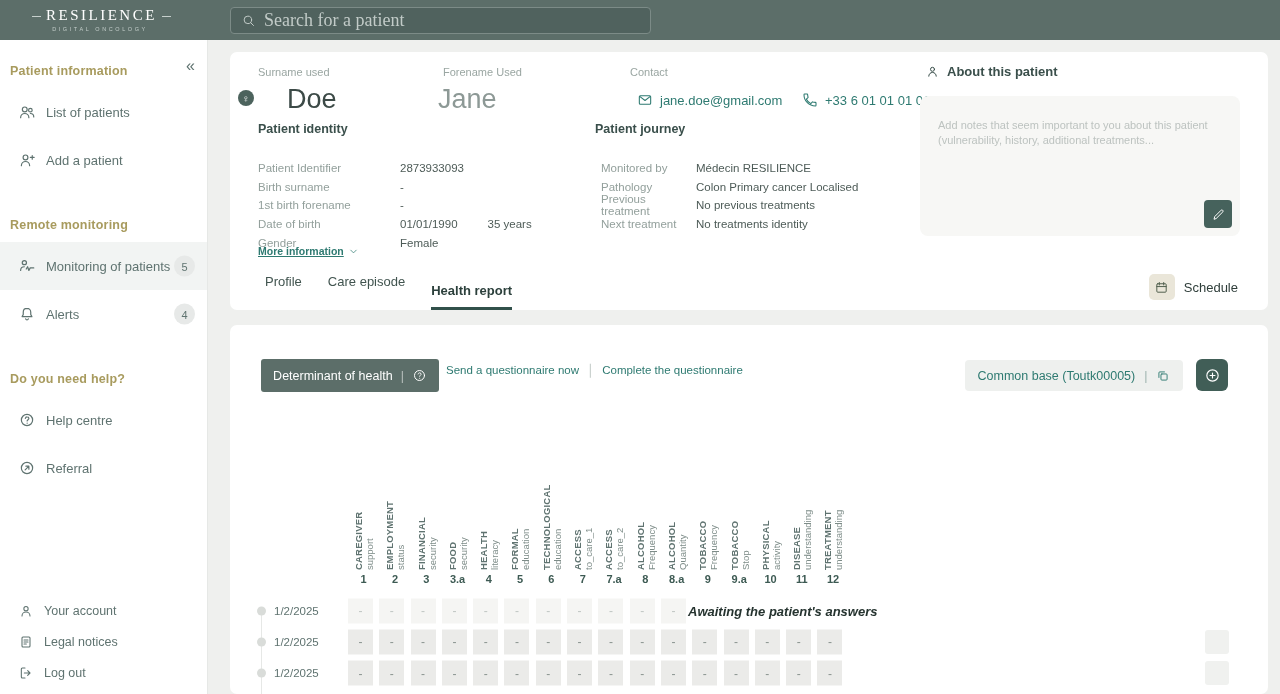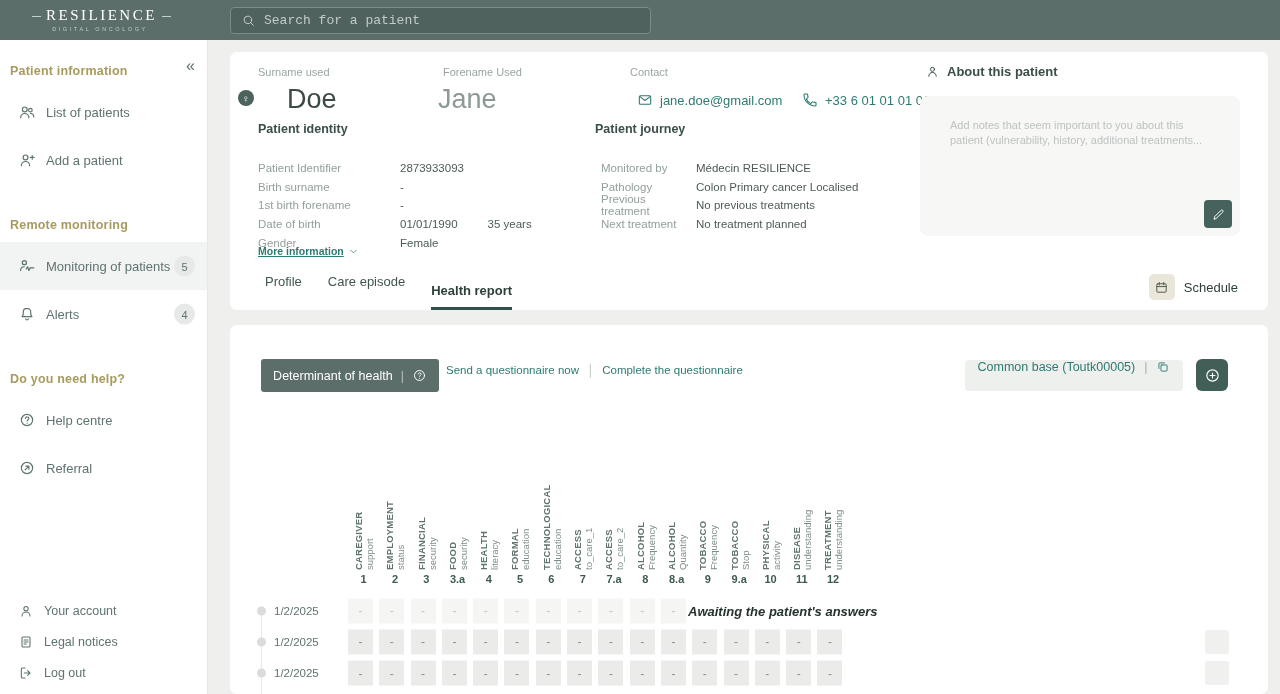--- a/index.html
+++ b/index.html
@@ -15,21 +15,21 @@
 
   
   .topbar { position:absolute; left:0; top:0; width:1280px; height:40px; background:#5c6e69; }
   .logo { position:absolute; left:46px; top:6px; width:108px; text-align:center; }
   .logo-title { font-family:"Liberation Serif", serif; color:#ffffff; font-size:15px; letter-spacing:2.5px; position:relative; display:inline-block; }
   .logo-title::before, .logo-title::after { content:""; position:absolute; top:55%; width:9px; height:1px; background:#c6cfcc; }
   .logo-title::before { left:-14px; } .logo-title::after { right:-14px; }
   .logo-sub { font-size:5.5px; color:#c3cdca; letter-spacing:2.6px; margin-top:2px; }
   .searchbar { position:absolute; left:230px; top:7px; width:421px; height:27px; background:#50625e; border:1px solid #7c8b87; border-radius:4px; display:flex; align-items:center; padding:0 10px; gap:8px; }
   .searchbar svg { width:15px; height:15px; color:#c2cbc8; }
-  .searchbar input { flex:1; background:transparent; border:none; outline:none; color:#86efac; font-size:13px; font-family:Liberation Mono, monospace; }
+  .searchbar input { flex:1; background:transparent; border:none; outline:none; color:#86efac; font-size:18px; font-family:Liberation Serif, serif; }
   .searchbar input::placeholder { color:#c2cbc8; }
 
   
   .sidebar { position:absolute; left:0; top:40px; width:208px; height:654px; background:#ffffff; border-right:1px solid #e6e8e6; padding-top:24px; }
   .collapse { position:absolute; top:18px; right:12px; font-size:16px; color:#5f7370; cursor:pointer; line-height:1; }
   .sec { margin-bottom:34px; }
   .sec-h { font-size:12.5px; font-weight:700; color:#a89b5e; margin:0 0 6px 10px; height:18px; letter-spacing:.2px; }
   .sitem { position:relative; display:flex; align-items:center; gap:10px; height:48px; padding:0 36px 0 18px; color:#5f7370; cursor:pointer; }
   .sitem.active { background:#f2f4f3; }
   .sitem .lbl { font-size:13px; }
@@ -48,21 +48,21 @@
   .flabel { position:absolute; font-size:11px; color:#9aa6a2; }
   .gender-dot { position:absolute; left:8px; top:38px; width:16px; height:16px; border-radius:50%; background:#4c635d; color:#fff; font-size:10px; display:flex; align-items:center; justify-content:center; }
   .surname { position:absolute; left:30px; top:32px; font-size:27px; line-height:30px; color:#3c4a47; font-weight:500;margin-left:27px; }
   .forename { position:absolute; left:208px; top:32px; font-size:27px; line-height:30px; color:#8d9996; font-weight:300; }
   .contact-item { position:absolute; top:40px; display:flex; align-items:center; gap:7px; color:#2e7a71; font-size:13px; cursor:pointer; }
   .contact-item svg { width:16px; height:16px; }
   .about-title { position:absolute; left:695px; top:12px; display:flex; align-items:center; gap:7px; font-size:13px; font-weight:700; color:#3a4f4b; }
   .about-title svg { width:15px; height:15px; }
   .notebox { position:absolute; left:690px; top:44px; width:320px; height:140px; background:#f7f7f5; border-radius:8px; padding:12px 18px; }
   .note-title { font-size:12.5px; font-weight:700; color:#3a4f4b; }
-  .note-ph { margin-top:10px; font-size:11px; line-height:15px; color:#bdc3c0; padding-right:6px;margin-left:12px; }
+  .note-ph { margin-top:10px; font-size:11px; line-height:15px; color:#bdc3c0; padding-right:6px; }
   .note-edit { position:absolute; right:8px; bottom:8px; width:28px; height:28px; background:#46625c; border:none; border-radius:4px; color:#fff; display:flex; align-items:center; justify-content:center; cursor:pointer; }
   .note-edit svg { width:15px; height:15px; }
 
   .sect-title { position:absolute; top:70px; font-size:12.5px; font-weight:700; color:#3a4f4b; }
   .inforows { position:absolute; top:107px; }
   .inforow { height:18.6px; font-size:11.5px; display:flex; align-items:center; }
   .inforow .k { color:#93a09c; display:inline-block; }
   .id-rows .k { width:142px; }
   .jo-rows .k { width:95px;margin-left:6px; }
   .inforow .v { color:#4d5b57; }
@@ -81,21 +81,21 @@
   
   .det-btn { position:absolute; left:31px; top:34px; width:178px; height:33px; background:#5c6e69; color:#fff; border:none; border-radius:3px; display:flex; align-items:center; justify-content:center; gap:8px; font-size:12.5px; font-family:"Liberation Sans",sans-serif; cursor:pointer; }
   .det-btn .sep { color:rgba(255,255,255,.55); }
   .det-btn svg { width:15px; height:15px; }
   .sendinfo { position:absolute; left:216px; top:35px; font-size:11.5px; }
   .sendinfo .l1 { color:#98a29e; }
   .sendinfo .l2 { margin-top:4px; color:#2e7a71; }
   .tlink { color:#2e7a71; cursor:pointer; }
   .tlink.u { text-decoration:underline; }
   .vbar { color:#b7c0bd; margin:0 8px; }
-  .base-btn { position:absolute; left:735px; top:35px; width:218px; height:31px; background:#eef0ee; border:none; border-radius:4px; color:#2e7a71; font-size:12.5px; font-family:"Liberation Sans",sans-serif; display:flex; align-items:flex-start; justify-content:center; gap:9px; cursor:pointer; }
+  .base-btn { position:absolute; left:735px; top:35px; width:218px; height:31px; background:#eef0ee; border:none; border-radius:4px; color:#2e7a71; font-size:12.5px; font-family:"Liberation Sans",sans-serif; display:flex; align-items:center; justify-content:center; gap:9px; cursor:pointer; }
   .base-btn .sep { color:#9fb5b0; }
   .base-btn svg { width:14px; height:14px; }
   .plus-btn { position:absolute; left:966px; top:34px; width:32px; height:32px; background:#415e57; border:none; border-radius:6px; color:#fff; display:flex; align-items:center; justify-content:center; cursor:pointer; }
   .plus-btn svg { width:17px; height:17px; }
 
   .colheads { position:absolute; left:118px; top:120px; height:125px; display:flex; }
   .colhead { width:31.3px; height:125px; position:relative; }
   .rot { position:absolute; top:125px; left:5px; transform-origin:0 0; transform:rotate(-90deg); white-space:nowrap; font-size:9.5px; line-height:11px; color:#5f7370; }
   .rot .ct { font-weight:700; letter-spacing:.2px; }
   .rot .cs { color:#7d8c88; }
@@ -292,21 +292,21 @@
     <div class="inforow">
         <span class="k">Pathology</span>
         <span class="v">Colon Primary cancer Localised</span>
       </div>
     <div class="inforow">
         <span class="k">Previous treatment</span>
         <span class="v">No previous treatments</span>
       </div>
     <div class="inforow">
         <span class="k">Next treatment</span>
-        <span class="v">No treatment planned</span>
+        <span class="v">No treatments identity</span>
       </div>
   </div>
 
   <div class="moreinfo">
     <span>More information</span>
     <svg class="ic" viewBox="0 0 24 24">
         <path d="M6 9l6 6 6-6"></path>
       </svg>
   </div>
 

